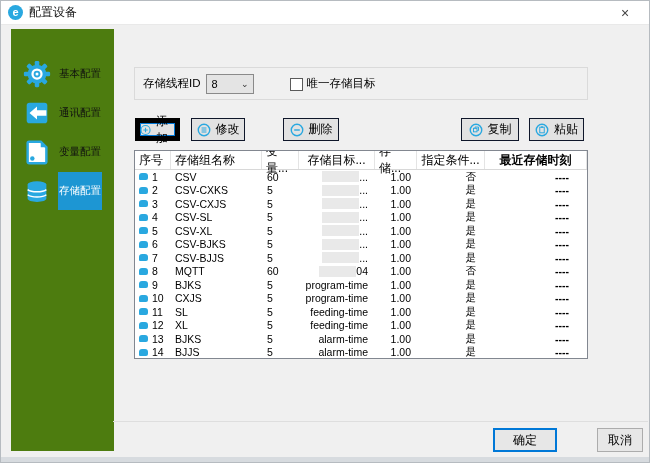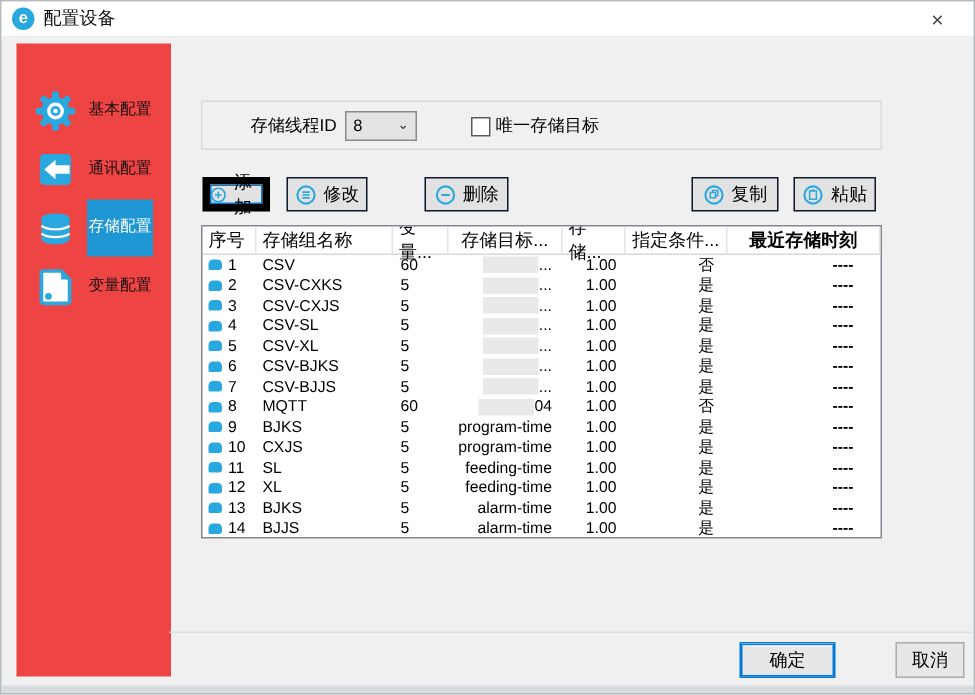--- a/index.html
+++ b/index.html
@@ -15,31 +15,31 @@
     border-bottom:1px solid #e9e9e9; }
   .app-icon { width:15px; height:15px; border-radius:50%; background:#29a8e0;
     color:#fff; display:flex; align-items:center; justify-content:center;
     font-size:11px; font-weight:bold; line-height:1; }
   .win-title { font-size:12px; margin-left:6px; color:#111; }
   .close-btn { position:absolute; right:14px; top:2px; width:20px; height:20px;
     display:flex; align-items:center; justify-content:center; font-size:14px;
     color:#444; cursor:pointer; }
   
   .sidebar { position:absolute; left:10px; top:28px; width:103px; height:422px;
-    background:#ef4444; padding-top:25px; }
+    background:#4d7c0f; padding-top:25px; }
   .side-item { display:flex; align-items:center; height:39px; cursor:pointer; }
   .side-icon { width:30px; height:30px; margin-left:11px; flex:0 0 30px; }
   .side-icon svg { width:30px; height:30px; display:block; }
   .side-label { margin-left:6px; width:44px; height:38px; display:flex;
     align-items:center; justify-content:center; font-size:10.5px; color:#101010;
     text-align:center; line-height:1.1; }
   .side-label.selected { background:#1d96d3; color:#ffffff; }
   
   .groupbox { position:absolute; left:133px; top:66px; width:454px; height:33px;
-    border:1px solid #dadada; display:flex; align-items:center; background:#f0f0f0;padding-left:24px; }
+    border:1px solid #dadada; display:flex; align-items:center; background:#f0f0f0; }
   .gb-label { font-size:11.5px; margin-left:8px; }
   .select { width:48px; height:20px; margin-left:5px; background:#e4e4e4;
     border:1px solid #8a8a8a; display:flex; align-items:center;
     justify-content:space-between; padding:0 4px 0 5px; font-size:11px; cursor:pointer; }
   .select .chev { font-size:9px; color:#333; }
   .checkbox-wrap { display:flex; align-items:flex-end; margin-left:36px; cursor:pointer; }
   .checkbox { width:13px; height:13px; background:#fff; border:1px solid #5a5a5a; }
   .cb-label { font-size:11.5px; margin-left:4px; }
   
   .btn { position:absolute; height:23px; background:#e2e2e2;
@@ -126,36 +126,36 @@
         <svg viewBox="0 0 32 32">
           <rect x="5" y="5" width="22" height="22" rx="3" fill="#29a8e0"></rect>
     <path d="M8 16l8-7v4h10v6H16v4z" fill="#fff"></path>
         </svg>
       </span>
       <span class="side-label">通讯配置</span>
     </div>
     <div class="side-item">
       <span class="side-icon">
         <svg viewBox="0 0 32 32">
+          <path d="M8 5h12l6 6v15.5a1.5 1.5 0 0 1-1.5 1.5h-17A1.5 1.5 0 0 1 6 26.5v-20A1.5 1.5 0 0 1 7.5 5z" fill="#fff" stroke="#29a8e0" stroke-width="2.6"></path>
+          <path d="M20 5l6 6h-6z" fill="#29a8e0"></path>
+          <circle cx="11" cy="23" r="2.4" fill="#29a8e0"></circle>
+        </svg>
+      </span>
+      <span class="side-label">变量配置</span>
+    </div>
+    <div class="side-item">
+      <span class="side-icon">
+        <svg viewBox="0 0 32 32">
           <path d="M6 9v15c0 2 4.5 3.6 10 3.6S26 26 26 24V9z" fill="#29a8e0"></path>
     <ellipse cx="16" cy="9" rx="10" ry="3.4" fill="#29a8e0"></ellipse>
     <path d="M6 14.5c2 1.6 6 2.4 10 2.4s8-.8 10-2.4M6 20c2 1.6 6 2.4 10 2.4s8-.8 10-2.4" stroke="#fff" stroke-width="1.6" fill="none"></path>
         </svg>
       </span>
       <span class="side-label selected">存储配置</span>
-    </div>
-    <div class="side-item">
-      <span class="side-icon">
-        <svg viewBox="0 0 32 32">
-          <path d="M8 5h12l6 6v15.5a1.5 1.5 0 0 1-1.5 1.5h-17A1.5 1.5 0 0 1 6 26.5v-20A1.5 1.5 0 0 1 7.5 5z" fill="#fff" stroke="#29a8e0" stroke-width="2.6"></path>
-          <path d="M20 5l6 6h-6z" fill="#29a8e0"></path>
-          <circle cx="11" cy="23" r="2.4" fill="#29a8e0"></circle>
-        </svg>
-      </span>
-      <span class="side-label">变量配置</span>
     </div>
   </div>
 
 <div class="groupbox">
   <span class="gb-label">存储线程ID</span>
   <div class="select">
     <span>8</span>
     <span class="chev">⌄</span>
   </div>
   <div class="checkbox-wrap">

